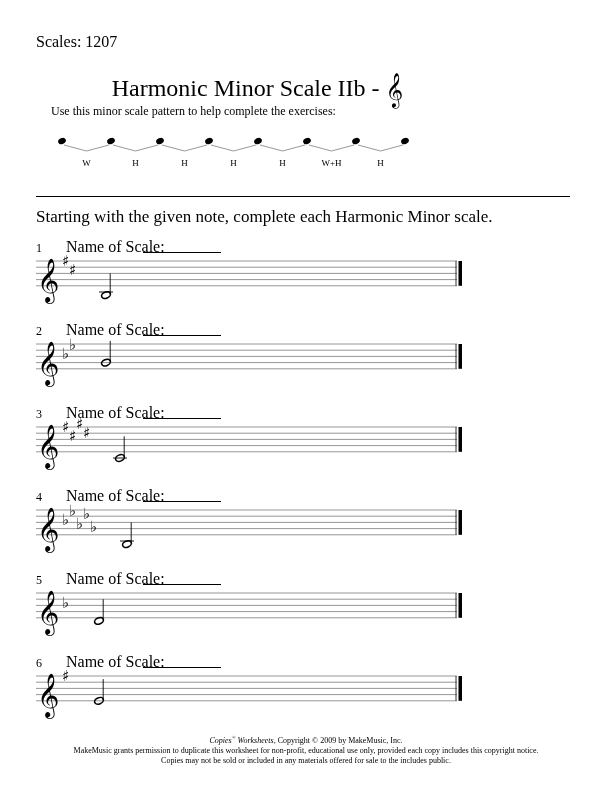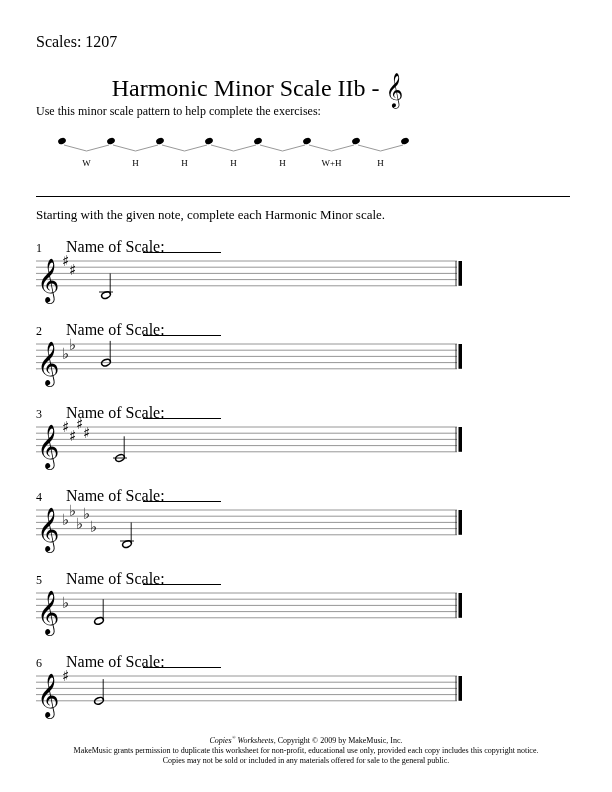--- a/index.html
+++ b/index.html
@@ -2,24 +2,24 @@
 <html><head>
 <meta charset="utf-8">
 <style>
   html, body { margin: 0; padding: 0; background: #ffffff; }
   body { width: 612px; height: 792px; position: relative; overflow: hidden;
          font-family: "Liberation Serif", "DejaVu Serif", serif; color: #000; }
   .abs { position: absolute; }
   .header-id { left: 36px; top: 33px; font-size: 16px; }
   .title { left: 0; width: 515px; top: 72px; text-align: center; font-size: 24px; white-space: nowrap; }
   .title .clef { font-family: "DejaVu Sans", sans-serif; font-size: 30px; vertical-align: -4px; }
-  .instr1 { left: 36px; top: 104px; font-size: 12px; }
+  .instr1 { left: 51px; top: 104px; font-size: 12px; }
   .pattern { left: 0; top: 125px; }
   .hr { left: 36px; top: 196px; width: 534px; height: 0; border-top: 1px solid #000; }
-  .instr2 { left: 36px; top: 207px; font-size: 13px; }
+  .instr2 { left: 36px; top: 207px; font-size: 17px; }
   .exercise { left: 0; width: 612px; height: 83px; }
   .ex-num { left: 36px; top: 0; font-size: 12px; }
   .ex-label { left: 66px; top: -3px; font-size: 16px; }
   .ex-blank { left: 143px; top: 11px; width: 78px; border-top: 1px solid #000; }
   .staff { left: 0; top: 0; }
   .footer { left: 0; width: 612px; top: 733px; text-align: center; font-size: 8px; line-height: 10px; }
   .footer i { font-style: italic; }
   sup { font-size: 5px; }
 </style>
 </head>
@@ -194,14 +194,14 @@
           <ellipse cx="99" cy="44.8" rx="4.6" ry="3.1" transform="rotate(-22 99 44.8)" fill="none" stroke="#000" stroke-width="1.6"></ellipse>
           <line x1="103.2" x2="103.2" y1="43.8" y2="23.099999999999998" stroke="#000" stroke-width="0.9"></line>
         </g>
       </svg>
     </div>
   </div>
 
 <div class="abs footer">
   <div><i><span>Copies</span><sup>®</sup> <span>Worksheets</span></i><span>, Copyright © 2009 by MakeMusic, Inc.</span></div>
   <div>MakeMusic grants permission to duplicate this worksheet for non-profit, educational use only, provided each copy includes this copyright notice.</div>
-  <div>Copies may not be sold or included in any materials offered for sale to the general public.</div>
+  <div>Copies may not be sold or included in any materials offered for sale to the includes public.</div>
 </div>
 
 </body></html>

